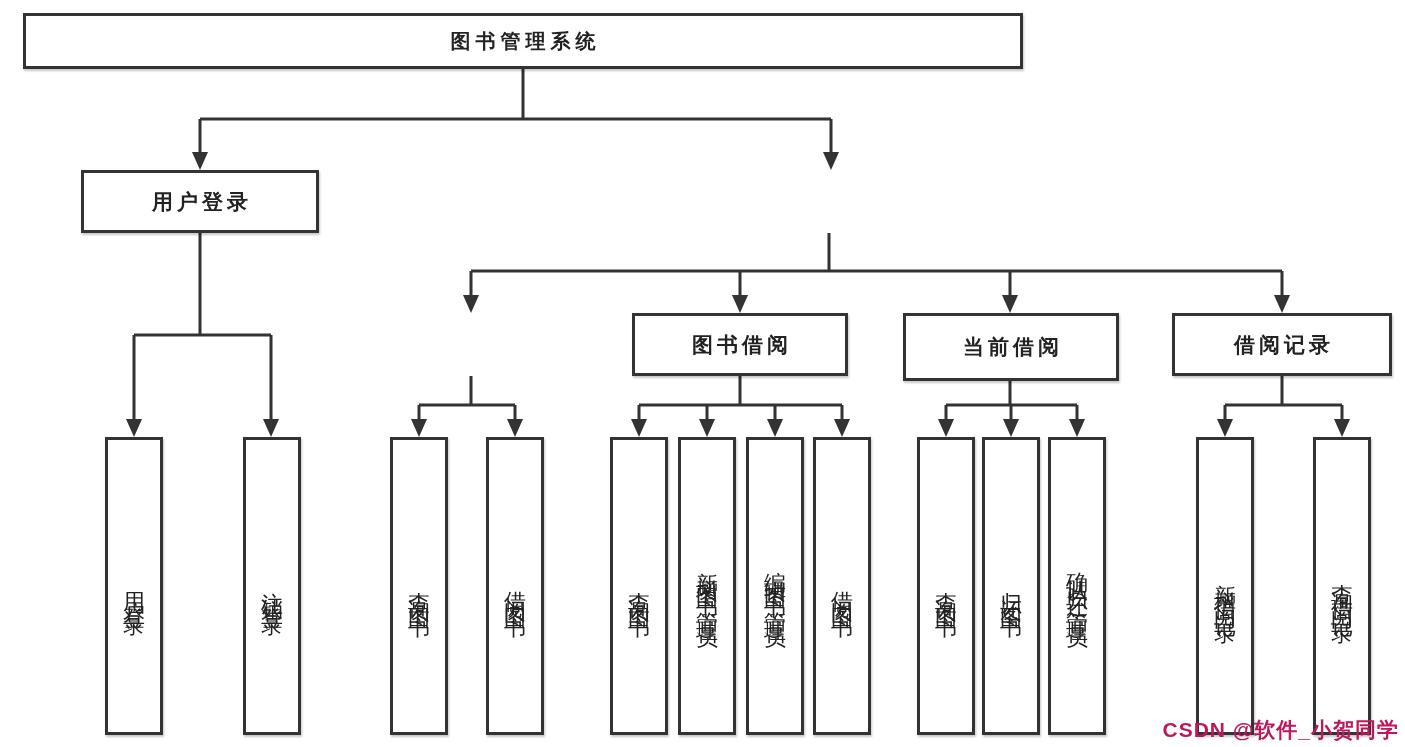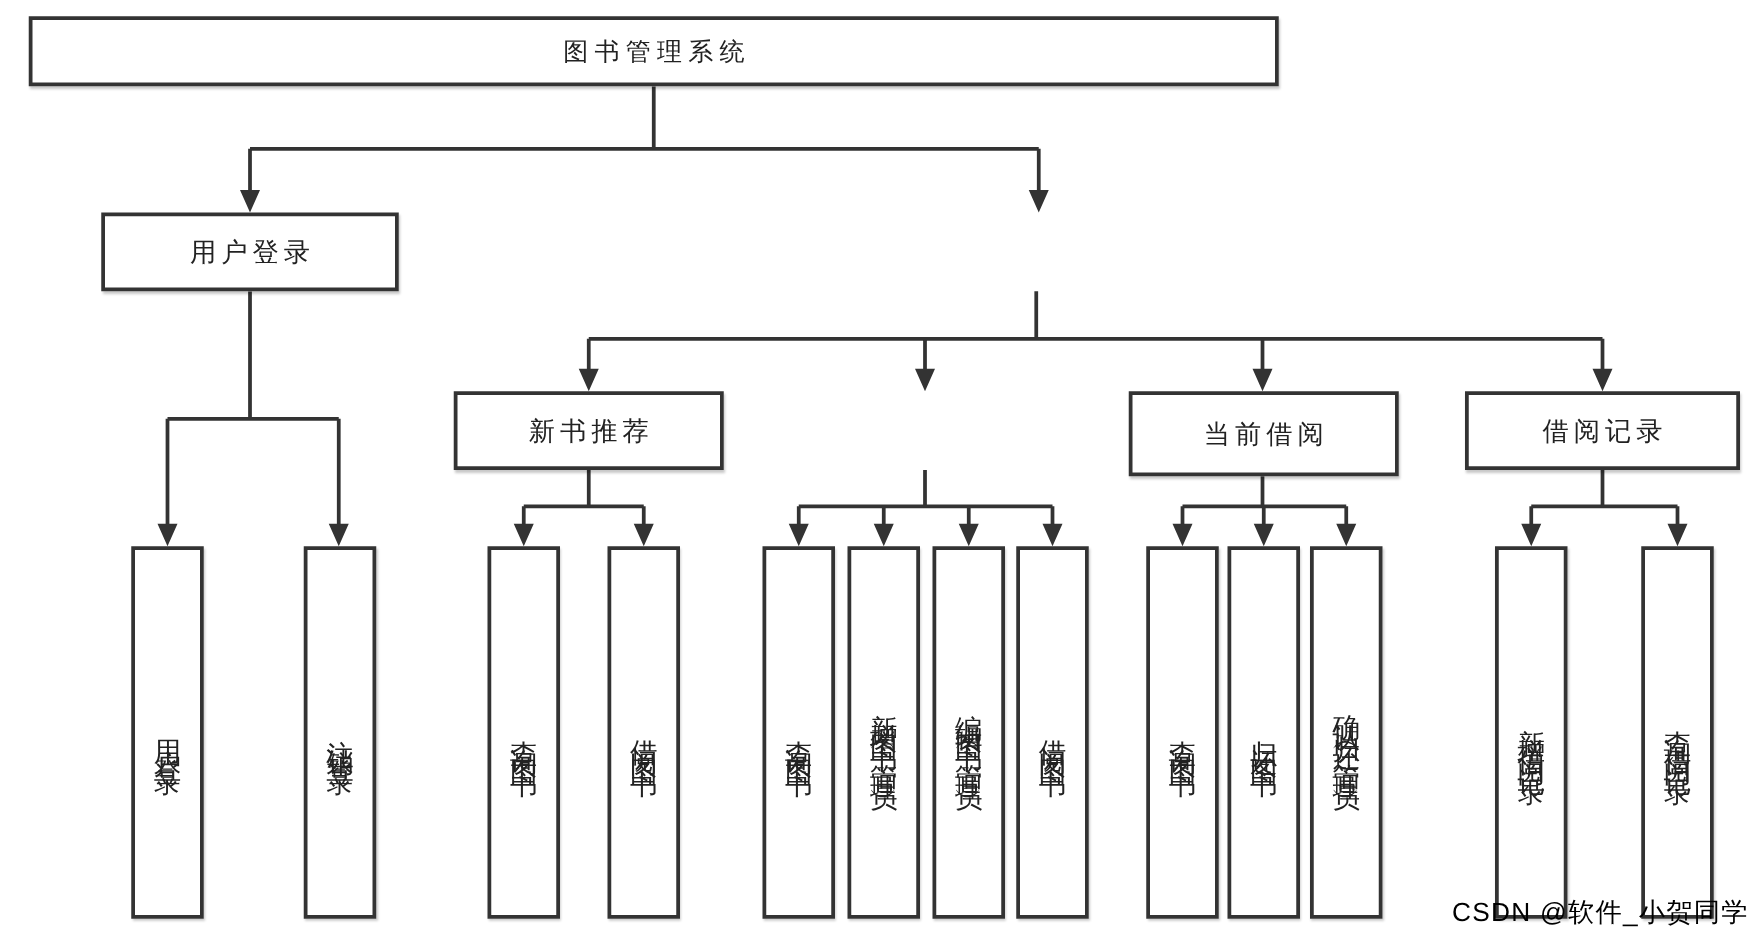--- a/index.html
+++ b/index.html
@@ -27,41 +27,43 @@
     align-items: center;
     justify-content: center;
     z-index: 2;
   }
   .hlabel {
     font-size: 21px;
     letter-spacing: 4px;
     padding-left: 4px; 
     color: #222222;
     white-space: nowrap;
+    font-weight: bold;
   }
   .lvl-root .hlabel { font-size: 20px; letter-spacing: 5px; padding-left: 5px; }
   .leaf { width: 58px; height: 298px; }
   .vlabel {
     writing-mode: vertical-rl;
     text-orientation: mixed;
     font-size: 22px;
     line-height: 1;
     letter-spacing: 8px;
     margin-bottom: -8px; 
     color: #222222;
   }
   .watermark {
     position: absolute;
     right: 6px;
     bottom: 3px;
     font-size: 21px;
     letter-spacing: 1px;
-    color: #000000;
+    color: #be185d;
     z-index: 10;
     white-space: nowrap;
+    font-weight: bold;
   }
 </style>
 </head>
 <body>
 
 <div id="canvas">
 
   <svg id="connectors" viewBox="0 0 1405 747" xmlns="http://www.w3.org/2000/svg">
     <path d="M523 69 V119 M200 119 H831 M200 119 V152 M831 119 V152
          M200 233 V335 M134 335 H271 M134 335 V421 M271 335 V421
@@ -83,22 +85,22 @@
   </svg>
 
   <div class="node lvl-root" style="left:23px;top:13px;width:1000px;height:56px">
     <span class="hlabel">图书管理系统</span>
   </div>
 
   <div class="node" style="left:81px;top:170px;width:238px;height:63px">
     <span class="hlabel">用户登录</span>
   </div>
 
-  <div class="node" style="left:363px;top:313px;width:216px;height:63px">
-    <span class="hlabel">新书推荐</span>
+  <div class="node" style="left:632px;top:313px;width:216px;height:63px">
+    <span class="hlabel">图书借阅</span>
   </div>
   <div class="node" style="left:903px;top:313px;width:216px;height:68px">
     <span class="hlabel">当前借阅</span>
   </div>
   <div class="node" style="left:1172px;top:313px;width:220px;height:63px">
     <span class="hlabel">借阅记录</span>
   </div>
 
   <div class="node leaf" style="left:105px;top:437px">
     <span class="vlabel">用户登录</span>

